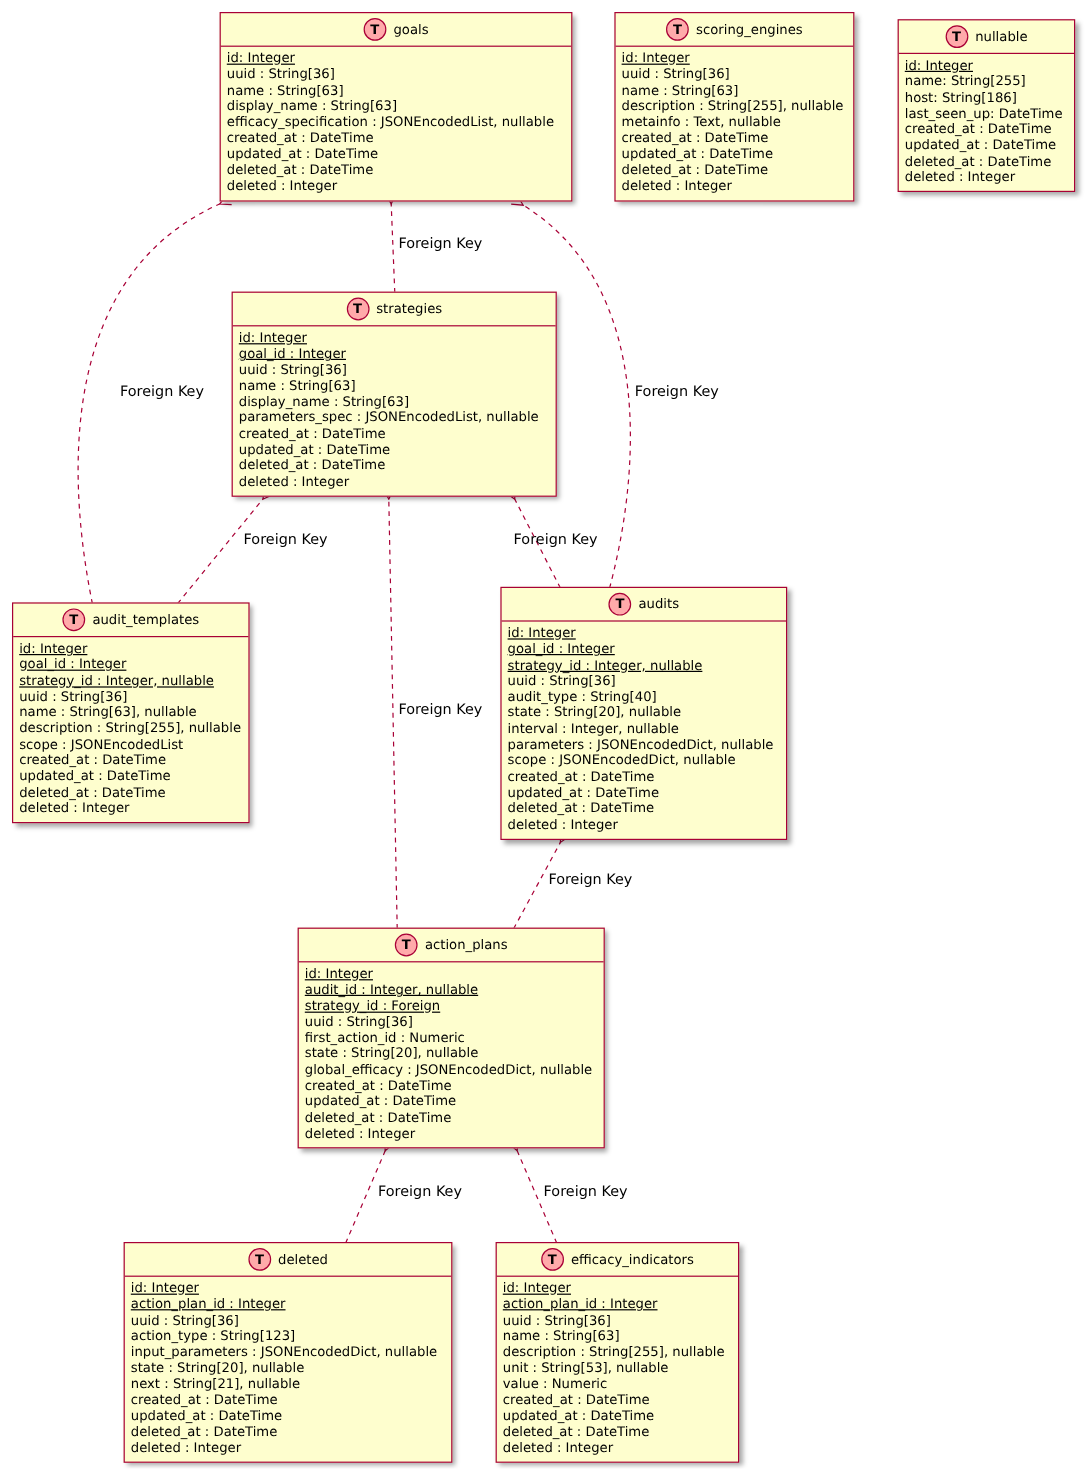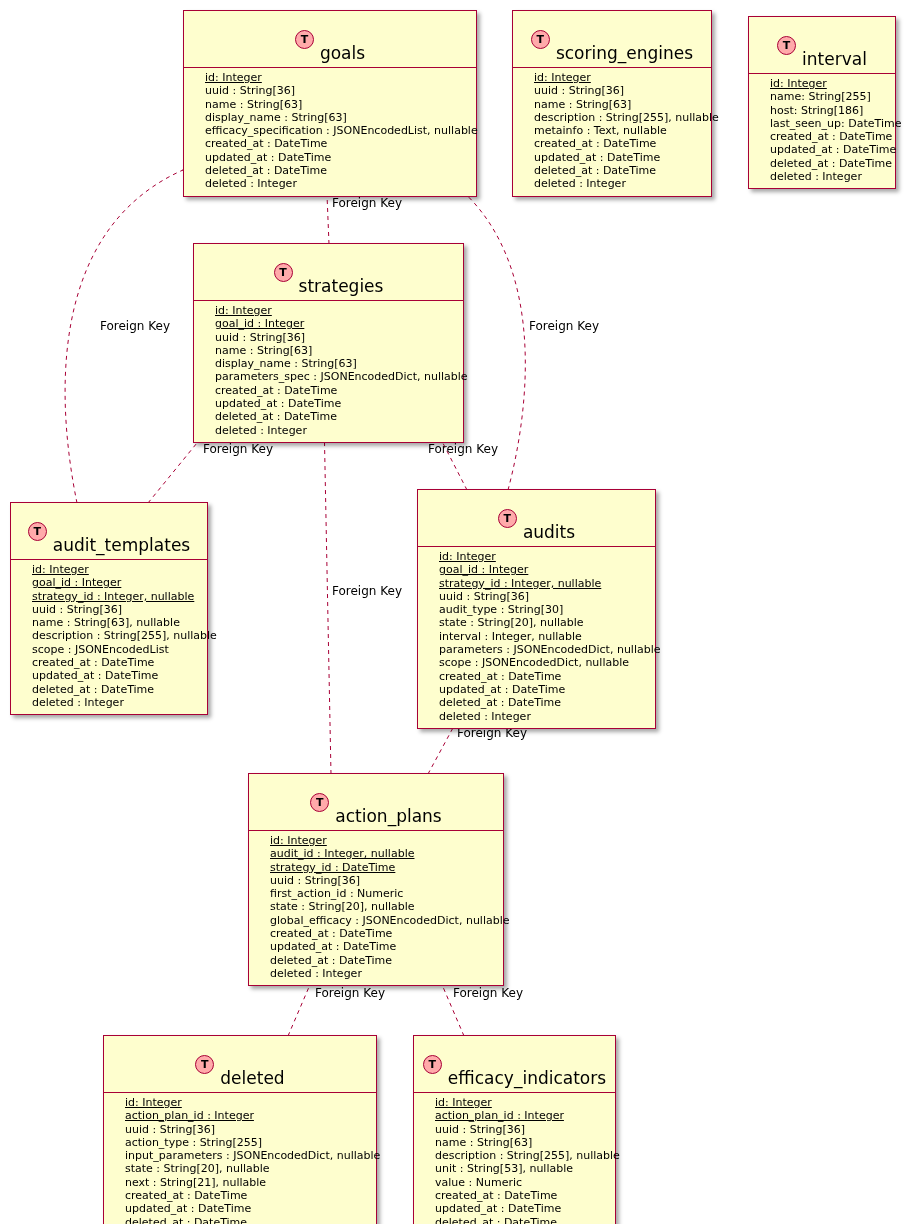--- a/index.html
+++ b/index.html
@@ -48,22 +48,22 @@
     align-items: center;
     justify-content: center;
     width: 17px; height: 17px;
     border-radius: 50%;
     background: var(--circle-bg);
     border: 1px solid var(--border);
     font-size: 11px;
     font-weight: bold;
     flex: 0 0 auto;
   }
-  .tname { font-size: 17px; margin-top: 28px; }
-  .tbody { padding: 3px 5px 5px 21px; }
+  .tname { font-size: 11px; }
+  .tbody { padding: 3px 5px 5px 5px; }
   .field {
     line-height: 13.3px;
     white-space: nowrap;
   }
   .field.pk { text-decoration: underline; }
   .field.fk { text-decoration: underline; }
   .edge {
     fill: none;
     stroke: var(--line);
     stroke-width: 1;
@@ -136,21 +136,21 @@
           <div class="field">metainfo : Text, nullable</div>
           <div class="field">created_at : DateTime</div>
           <div class="field">updated_at : DateTime</div>
           <div class="field">deleted_at : DateTime</div>
           <div class="field">deleted : Integer</div>
         </div>
       </div>
       <div class="table" style="left: 748px; top: 16px; width: 148px;">
         <div class="thead">
           <span class="spot">T</span>
-          <span class="tname">interval</span>
+          <span class="tname">nullable</span>
         </div>
         <div class="tbody">
           <div class="field pk">id: Integer</div>
           <div class="field">name: String[255]</div>
           <div class="field">host: String[186]</div>
           <div class="field">last_seen_up: DateTime</div>
           <div class="field">created_at : DateTime</div>
           <div class="field">updated_at : DateTime</div>
           <div class="field">deleted_at : DateTime</div>
           <div class="field">deleted : Integer</div>
@@ -160,21 +160,21 @@
         <div class="thead">
           <span class="spot">T</span>
           <span class="tname">strategies</span>
         </div>
         <div class="tbody">
           <div class="field pk">id: Integer</div>
           <div class="field fk">goal_id : Integer</div>
           <div class="field">uuid : String[36]</div>
           <div class="field">name : String[63]</div>
           <div class="field">display_name : String[63]</div>
-          <div class="field">parameters_spec : JSONEncodedDict, nullable</div>
+          <div class="field">parameters_spec : JSONEncodedList, nullable</div>
           <div class="field">created_at : DateTime</div>
           <div class="field">updated_at : DateTime</div>
           <div class="field">deleted_at : DateTime</div>
           <div class="field">deleted : Integer</div>
         </div>
       </div>
       <div class="table" style="left: 10px; top: 502px; width: 198px;">
         <div class="thead">
           <span class="spot">T</span>
           <span class="tname">audit_templates</span>
@@ -196,60 +196,60 @@
       <div class="table" style="left: 417px; top: 489px; width: 239px;">
         <div class="thead">
           <span class="spot">T</span>
           <span class="tname">audits</span>
         </div>
         <div class="tbody">
           <div class="field pk">id: Integer</div>
           <div class="field fk">goal_id : Integer</div>
           <div class="field fk">strategy_id : Integer, nullable</div>
           <div class="field">uuid : String[36]</div>
-          <div class="field">audit_type : String[30]</div>
+          <div class="field">audit_type : String[40]</div>
           <div class="field">state : String[20], nullable</div>
           <div class="field">interval : Integer, nullable</div>
           <div class="field">parameters : JSONEncodedDict, nullable</div>
           <div class="field">scope : JSONEncodedDict, nullable</div>
           <div class="field">created_at : DateTime</div>
           <div class="field">updated_at : DateTime</div>
           <div class="field">deleted_at : DateTime</div>
           <div class="field">deleted : Integer</div>
         </div>
       </div>
       <div class="table" style="left: 248px; top: 773px; width: 256px;">
         <div class="thead">
           <span class="spot">T</span>
           <span class="tname">action_plans</span>
         </div>
         <div class="tbody">
           <div class="field pk">id: Integer</div>
           <div class="field fk">audit_id : Integer, nullable</div>
-          <div class="field fk">strategy_id : DateTime</div>
+          <div class="field fk">strategy_id : Foreign</div>
           <div class="field">uuid : String[36]</div>
           <div class="field">first_action_id : Numeric</div>
           <div class="field">state : String[20], nullable</div>
           <div class="field">global_efficacy : JSONEncodedDict, nullable</div>
           <div class="field">created_at : DateTime</div>
           <div class="field">updated_at : DateTime</div>
           <div class="field">deleted_at : DateTime</div>
           <div class="field">deleted : Integer</div>
         </div>
       </div>
       <div class="table" style="left: 103px; top: 1035px; width: 274px;">
         <div class="thead">
           <span class="spot">T</span>
           <span class="tname">deleted</span>
         </div>
         <div class="tbody">
           <div class="field pk">id: Integer</div>
           <div class="field fk">action_plan_id : Integer</div>
           <div class="field">uuid : String[36]</div>
-          <div class="field">action_type : String[255]</div>
+          <div class="field">action_type : String[123]</div>
           <div class="field">input_parameters : JSONEncodedDict, nullable</div>
           <div class="field">state : String[20], nullable</div>
           <div class="field">next : String[21], nullable</div>
           <div class="field">created_at : DateTime</div>
           <div class="field">updated_at : DateTime</div>
           <div class="field">deleted_at : DateTime</div>
           <div class="field">deleted : Integer</div>
         </div>
       </div>
       <div class="table" style="left: 413px; top: 1035px; width: 203px;">

